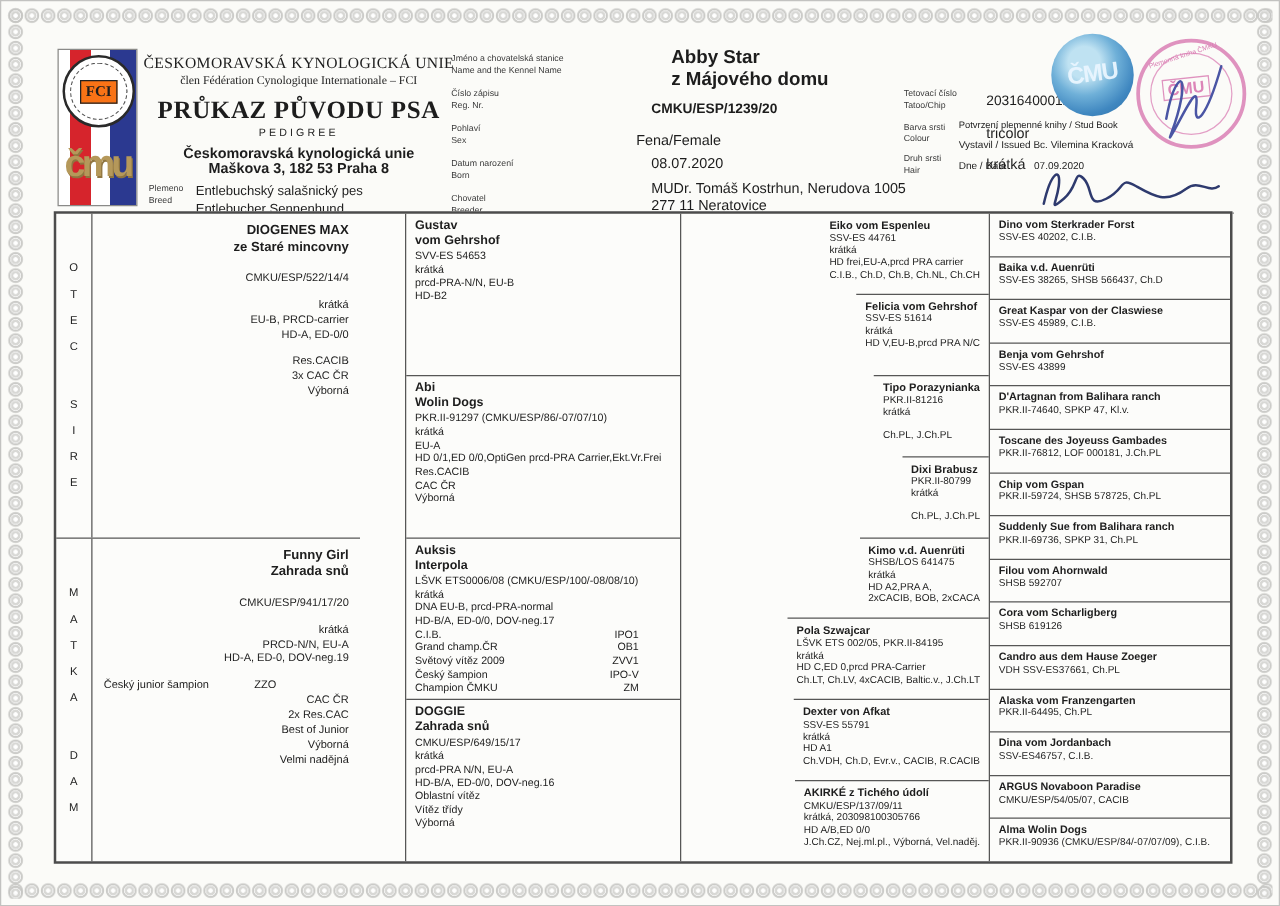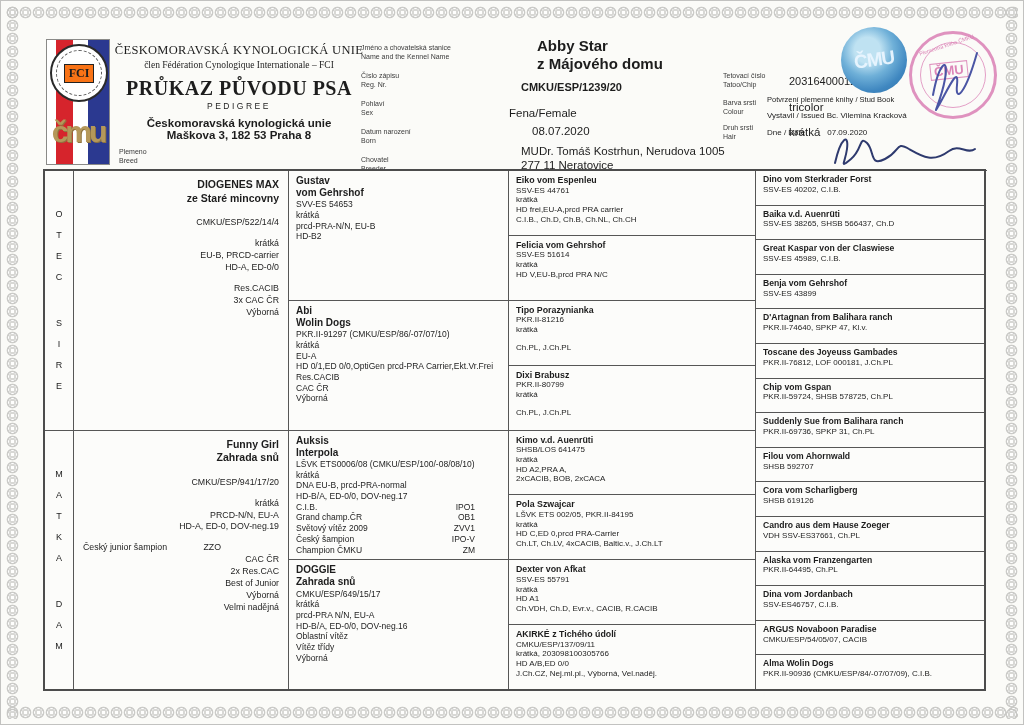--- a/index.html
+++ b/index.html
@@ -60,22 +60,22 @@
   .sig-main{position:absolute;left:828px;top:128px;z-index:4;}
   .sigline{position:absolute;left:828px;top:169px;width:158px;border-top:1px solid #555;}
   .sigcap{position:absolute;left:836px;top:171px;font-size:6.5px;color:#333;}
 
   
   .ped{position:absolute;left:42px;top:168px;width:943px;height:522px;display:flex;
        border:2px solid #4c4c4c;box-sizing:border-box;background:#fcfcfa;}
   .pcol{display:flex;flex-direction:column;box-sizing:border-box;}
   .pcol + .pcol{border-left:1px solid #565656;}
   .col-parents{width:243px;}
-  .col-gp{width:220px;}
-  .col-g3{width:247px;}
+  .col-gp{width:220px;margin-left:36px;}
+  .col-g3{width:247px;align-items:flex-end;}
   .col-g4{width:233px;flex:1;}
   .pcell{flex:1;display:flex;min-height:0;}
   .pcell + .pcell{border-top:1px solid #565656;}
   .vstrip{width:28px;border-right:1px solid #565656;display:flex;flex-direction:column;
           align-items:center;justify-content:center;gap:11px;}
   .vletter{font-size:9px;color:#222;}
   .vgap{height:14px;}
   .pcontent{flex:1;padding:7px 9px;box-sizing:border-box;text-align:right;}
 
   .cell{flex:1;padding:4px 7px;box-sizing:border-box;min-height:0;overflow:hidden;}
@@ -120,20 +120,24 @@
     <div class="hc-member">člen Fédération Cynologique Internationale – FCI</div>
     <div class="hc-title">PRŮKAZ PŮVODU PSA</div>
     <div class="hc-sub">PEDIGREE</div>
     <div class="hc-org2">Českomoravská kynologická unie</div>
     <div class="hc-addr">Maškova 3, 182 53 Praha 8</div>
     <div class="hc-breed">
       <div class="lblpair">
         <div>Plemeno</div>
         <div>Breed</div>
       </div>
+      <div class="hc-breedvals">
+        <div>Entlebuchský salašnický pes</div>
+        <div>Entlebucher Sennenhund</div>
+      </div>
     </div>
   </div>
 
   <div class="mid-labels">
     <div class="lblpair">
       <div>Jméno a chovatelská stanice</div>
         <div>Name and the Kennel Name</div>
     </div>
     <div class="lblpair">
       <div>Číslo zápisu</div>
@@ -152,21 +156,21 @@
         <div>Breeder</div>
     </div>
   </div>
 
   <div class="dogname">
     <div>Abby Star</div>
     <div>z Májového domu</div>
   </div>
   <div class="val bold" style="left:520px;top:80px;font-size:11px;">CMKU/ESP/1239/20</div>
   <div class="val" style="left:508px;top:106px;">Fena/Female</div>
-  <div class="val" style="left:531px;top:124px;">08.07.2020</div>
+  <div class="val" style="left:520px;top:124px;">08.07.2020</div>
   <div class="val" style="left:520px;top:143px;line-height:1.25;">
     <div>MUDr. Tomáš Kostrhun, Nerudova 1005</div>
     <div>277 11 Neratovice</div>
   </div>
 
   <div class="right-labels">
     <div class="lblpair" style="left:722px;top:70px;">
       <div>Tetovací číslo</div>
         <div>Tatoo/Chip</div>
     </div>

